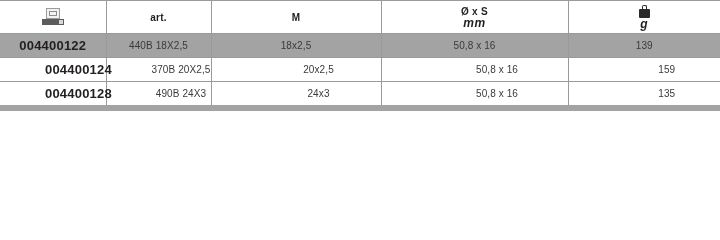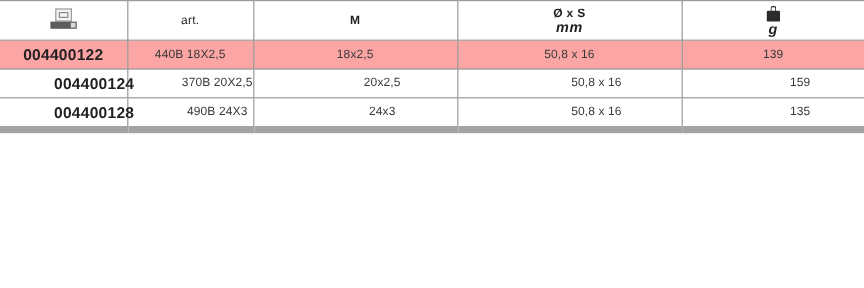--- a/index.html
+++ b/index.html
@@ -53,21 +53,21 @@
   .hdr-stack {
     display: flex;
     flex-direction: column;
     align-items: center;
     justify-content: center;
     gap: 1px;
     line-height: 11px;
   }
   .hdr-line1 { font-size: 10px; font-weight: bold; letter-spacing: 0.3px; }
   .hdr-line2 { font-size: 12px; font-weight: bold; letter-spacing: 0.5px; font-style: italic; }
-  .hdr-plain { font-size: 10px; font-weight: normal; letter-spacing: 0.2px; }
+  .hdr-plain { font-size: 10px; font-weight: bold; letter-spacing: 0.2px; }
 
   
   .icon-barcode {
     display: inline-block;
     width: 22px;
     height: 17px;
     position: relative;
   }
   .icon-barcode .screen {
     position: absolute;
@@ -121,21 +121,21 @@
     background: #2b2b2b;
     border-radius: 1px;
   }
 
   tbody td {
     height: 23px;
     font-size: 10px;
     color: #3a3a3a;
     letter-spacing: 0.1px;
   }
-  tbody tr.shaded td { background: #fca5a5; }
+  tbody tr.shaded td { background: #a3a3a3; }
   tbody tr.plain  td { background: #ffffff; padding-left: 45px; }
   tbody tr:last-child td { border-bottom: 6px solid #a3a3a3; }
 
   td.code {
     font-weight: bold;
     font-size: 13px;
     color: #231f20;
     letter-spacing: 0.2px;
   }
 </style>

